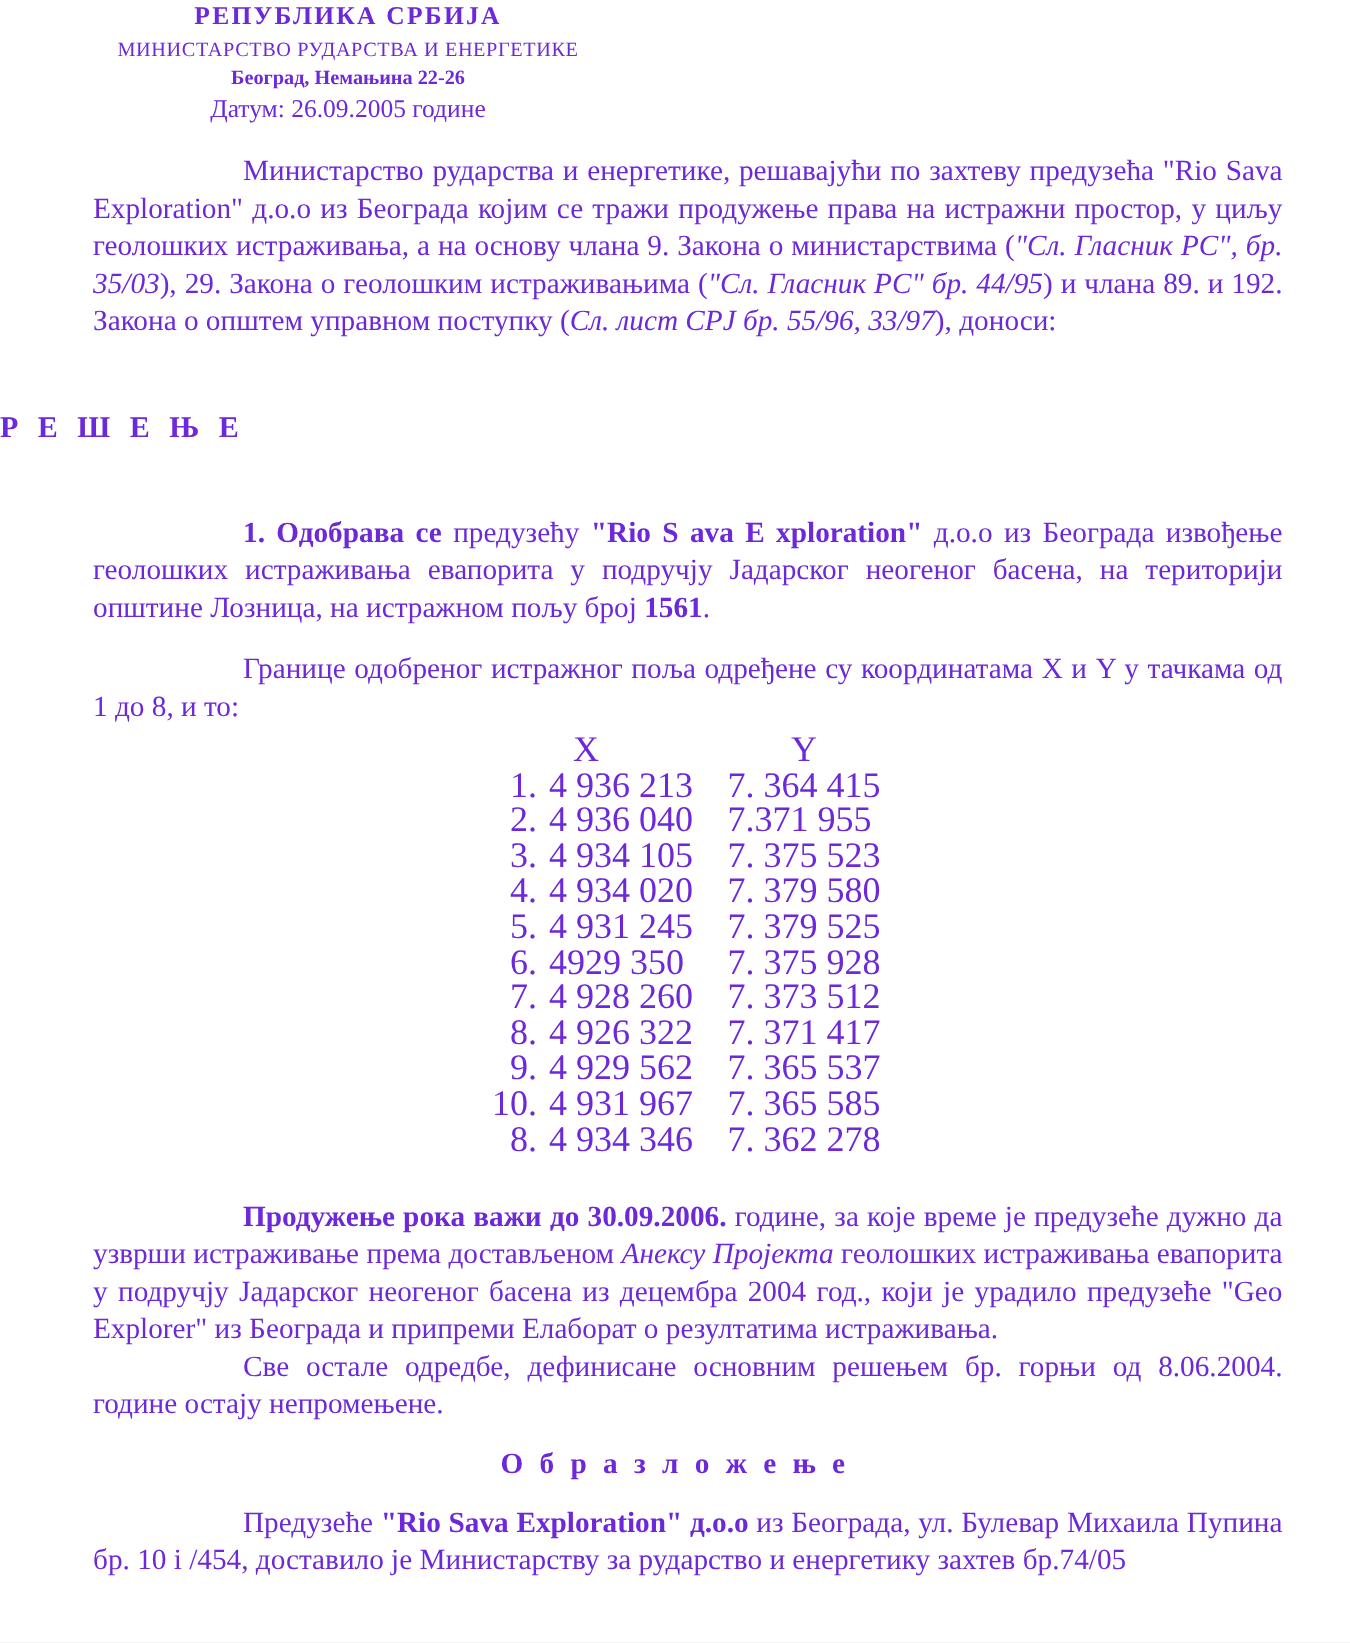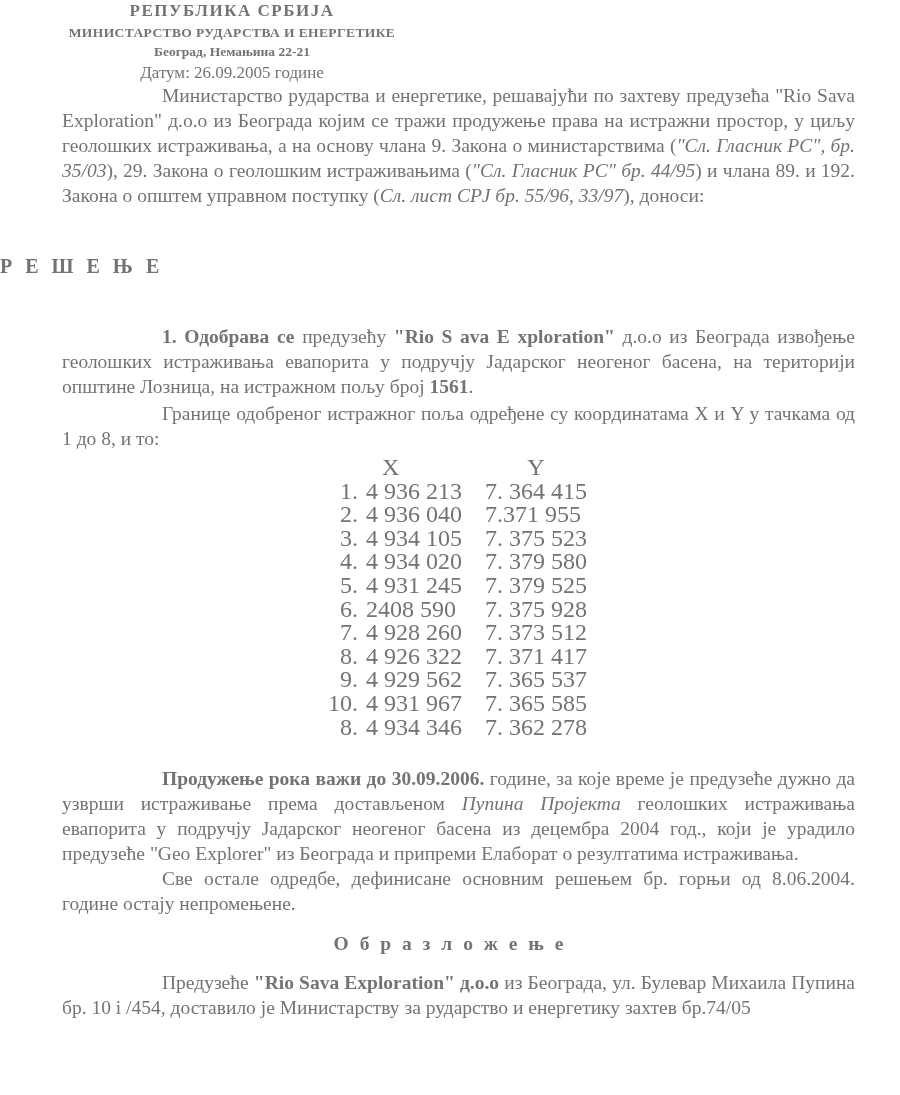--- a/index.html
+++ b/index.html
@@ -1,47 +1,47 @@
 <!DOCTYPE html>
 <html><head>
 <meta charset="utf-8">
 <style>
   html,body { margin:0; padding:0; background:#e8e8e8; }
   .page {
     position:relative;
     width:900px; height:1095px;
     margin:0 auto;
     background:#ffffff;
-    color:#737373;
+    color:#6d28d9;
     font-family:"Liberation Serif", serif;
     overflow:hidden;
   }
   
   .letterhead { padding-top:1px; margin-left:64px; width:336px; text-align:center; }
   .lh-country  { font-size:17px; font-weight:bold; letter-spacing:1.5px; }
-  .lh-ministry { font-size:13.5px; font-weight:bold; letter-spacing:0.4px; margin-top:4px; }
+  .lh-ministry { font-size:13.5px; font-weight:normal; letter-spacing:0.4px; margin-top:4px; }
   .lh-address  { font-size:13.5px; font-weight:bold; margin-top:3px; }
   .lh-subject  { font-size:17px; margin-top:5px; }
   .lh-date     { font-size:17px; margin-top:3px; }
 
   
   .para {
     margin:0 45px 0 62px;
     font-size:19.5px;
     line-height:25px;
     text-align:justify;
     text-indent:100px;
   }
   .para b { font-weight:bold; }
   .para i { font-style:italic; }
 
-  .p-intro      { }
+  .p-intro      { margin-top:19px; }
   .h-decision   { margin:47px 0 0 0; font-size:20px; font-weight:bold; letter-spacing:4px; }
   .p-approval   { margin-top:46px; }
-  .p-boundaries { margin-top:2px;font-family:Liberation Serif, serif; }
+  .p-boundaries { margin-top:16px;font-family:Liberation Serif, serif; }
 
   
   .coords { margin:5px 0 0 322px; font-size:24px; line-height:23.6px; }
   .coords-head { white-space:nowrap; }
   .ch-x { display:inline-block; margin-left:60px; }
   .ch-y { display:inline-block; margin-left:122px; }
   .crow { display:flex; }
   .c-num { width:36px; text-align:right; flex:none; }
   .c-x   { width:112px; margin-left:8px; flex:none; }
   .c-y   { margin-left:7px; flex:none; }
@@ -52,21 +52,21 @@
   .p-rationale  { margin-top:15px; }
 </style>
 </head>
 <body>
 
 <div class="page">
 
   <div class="letterhead">
     <div class="lh-country">РЕПУБЛИКА СРБИЈА</div>
     <div class="lh-ministry">МИНИСТАРСТВО РУДАРСТВА И ЕНЕРГЕТИКЕ</div>
-    <div class="lh-address">Београд, Немањина 22-21</div>
+    <div class="lh-address">Београд, Немањина 22-26</div>
     <div class="lh-date">Датум: 26.09.2005 године</div>
   </div>
 
   <p class="para p-intro"><span>Министарство рударства и енергетике, решавајући по захтеву предузећа "Rio Sava Exploration" д.о.о из Београда којим се тражи продужење права на истражни простор, у циљу геолошких истраживања, а на основу члана 9. Закона о министарствима (</span><i>"Сл. Гласник РС", бр. 35/03</i><span>), 29. Закона о геолошким истраживањима (</span><i>"Сл. Гласник РС" бр. 44/95</i><span>) и члана 89. и 192. Закона о општем управном поступку (</span><i>Сл. лист СРЈ бр. 55/96, 33/97</i><span>), доноси:</span></p>
 
   <h2 class="h-decision">Р Е Ш Е Њ Е</h2>
 
   <p class="para p-approval"><b>1. Одобрава се</b><span> предузећу </span><b>"Rio S ava E xploration"</b><span> д.о.о из Београда извођење геолошких истраживања евапорита у подручју Јадарског неогеног басена, на територији општине Лозница, на истражном пољу број </span><b>1561</b><span>.</span></p>
 
   <p class="para p-boundaries">Границе одобреног истражног поља одређене су координатама X и Y у тачкама од 1 до 8, и то:</p>
@@ -96,21 +96,21 @@
         <span class="c-x">4 934 020</span>
         <span class="c-y">7. 379 580</span>
       </div>
     <div class="crow">
         <span class="c-num">5.</span>
         <span class="c-x">4 931 245</span>
         <span class="c-y">7. 379 525</span>
       </div>
     <div class="crow">
         <span class="c-num">6.</span>
-        <span class="c-x">2408 590</span>
+        <span class="c-x">4929 350</span>
         <span class="c-y">7. 375 928</span>
       </div>
     <div class="crow">
         <span class="c-num">7.</span>
         <span class="c-x">4 928 260</span>
         <span class="c-y">7. 373 512</span>
       </div>
     <div class="crow">
         <span class="c-num">8.</span>
         <span class="c-x">4 926 322</span>
@@ -126,21 +126,21 @@
         <span class="c-x">4 931 967</span>
         <span class="c-y">7. 365 585</span>
       </div>
     <div class="crow">
         <span class="c-num">8.</span>
         <span class="c-x">4 934 346</span>
         <span class="c-y">7. 362 278</span>
       </div>
   </div>
 
-  <p class="para p-extension"><b>Продужење рока важи до 30.09.2006.</b><span> године, за које време је предузеће дужно да узврши истраживање према достављеном </span><i>Пупина Пројекта</i><span> геолошких истраживања евапорита у подручју Јадарског неогеног басена из децембра 2004 год., који је урадило предузеће "Geo Explorer" из Београда и припреми Елаборат о резултатима истраживања.</span></p>
+  <p class="para p-extension"><b>Продужење рока важи до 30.09.2006.</b><span> године, за које време је предузеће дужно да узврши истраживање према достављеном </span><i>Анексу Пројекта</i><span> геолошких истраживања евапорита у подручју Јадарског неогеног басена из децембра 2004 год., који је урадило предузеће "Geo Explorer" из Београда и припреми Елаборат о резултатима истраживања.</span></p>
 
   <p class="para p-provisions">Све остале одредбе, дефинисане основним решењем бр. горњи од 8.06.2004. године остају непромењене.</p>
 
   <h2 class="h-rationale">О б р а з л о ж е њ е</h2>
 
   <p class="para p-rationale"><span>Предузеће </span><b>"Rio Sava Exploration" д.о.о</b><span> из Београда, ул. Булевар Михаила Пупина бр. 10 i /454, доставило је Министарству за рударство и енергетику захтев бр.74/05</span></p>
 
 </div>
 
 </body></html>

